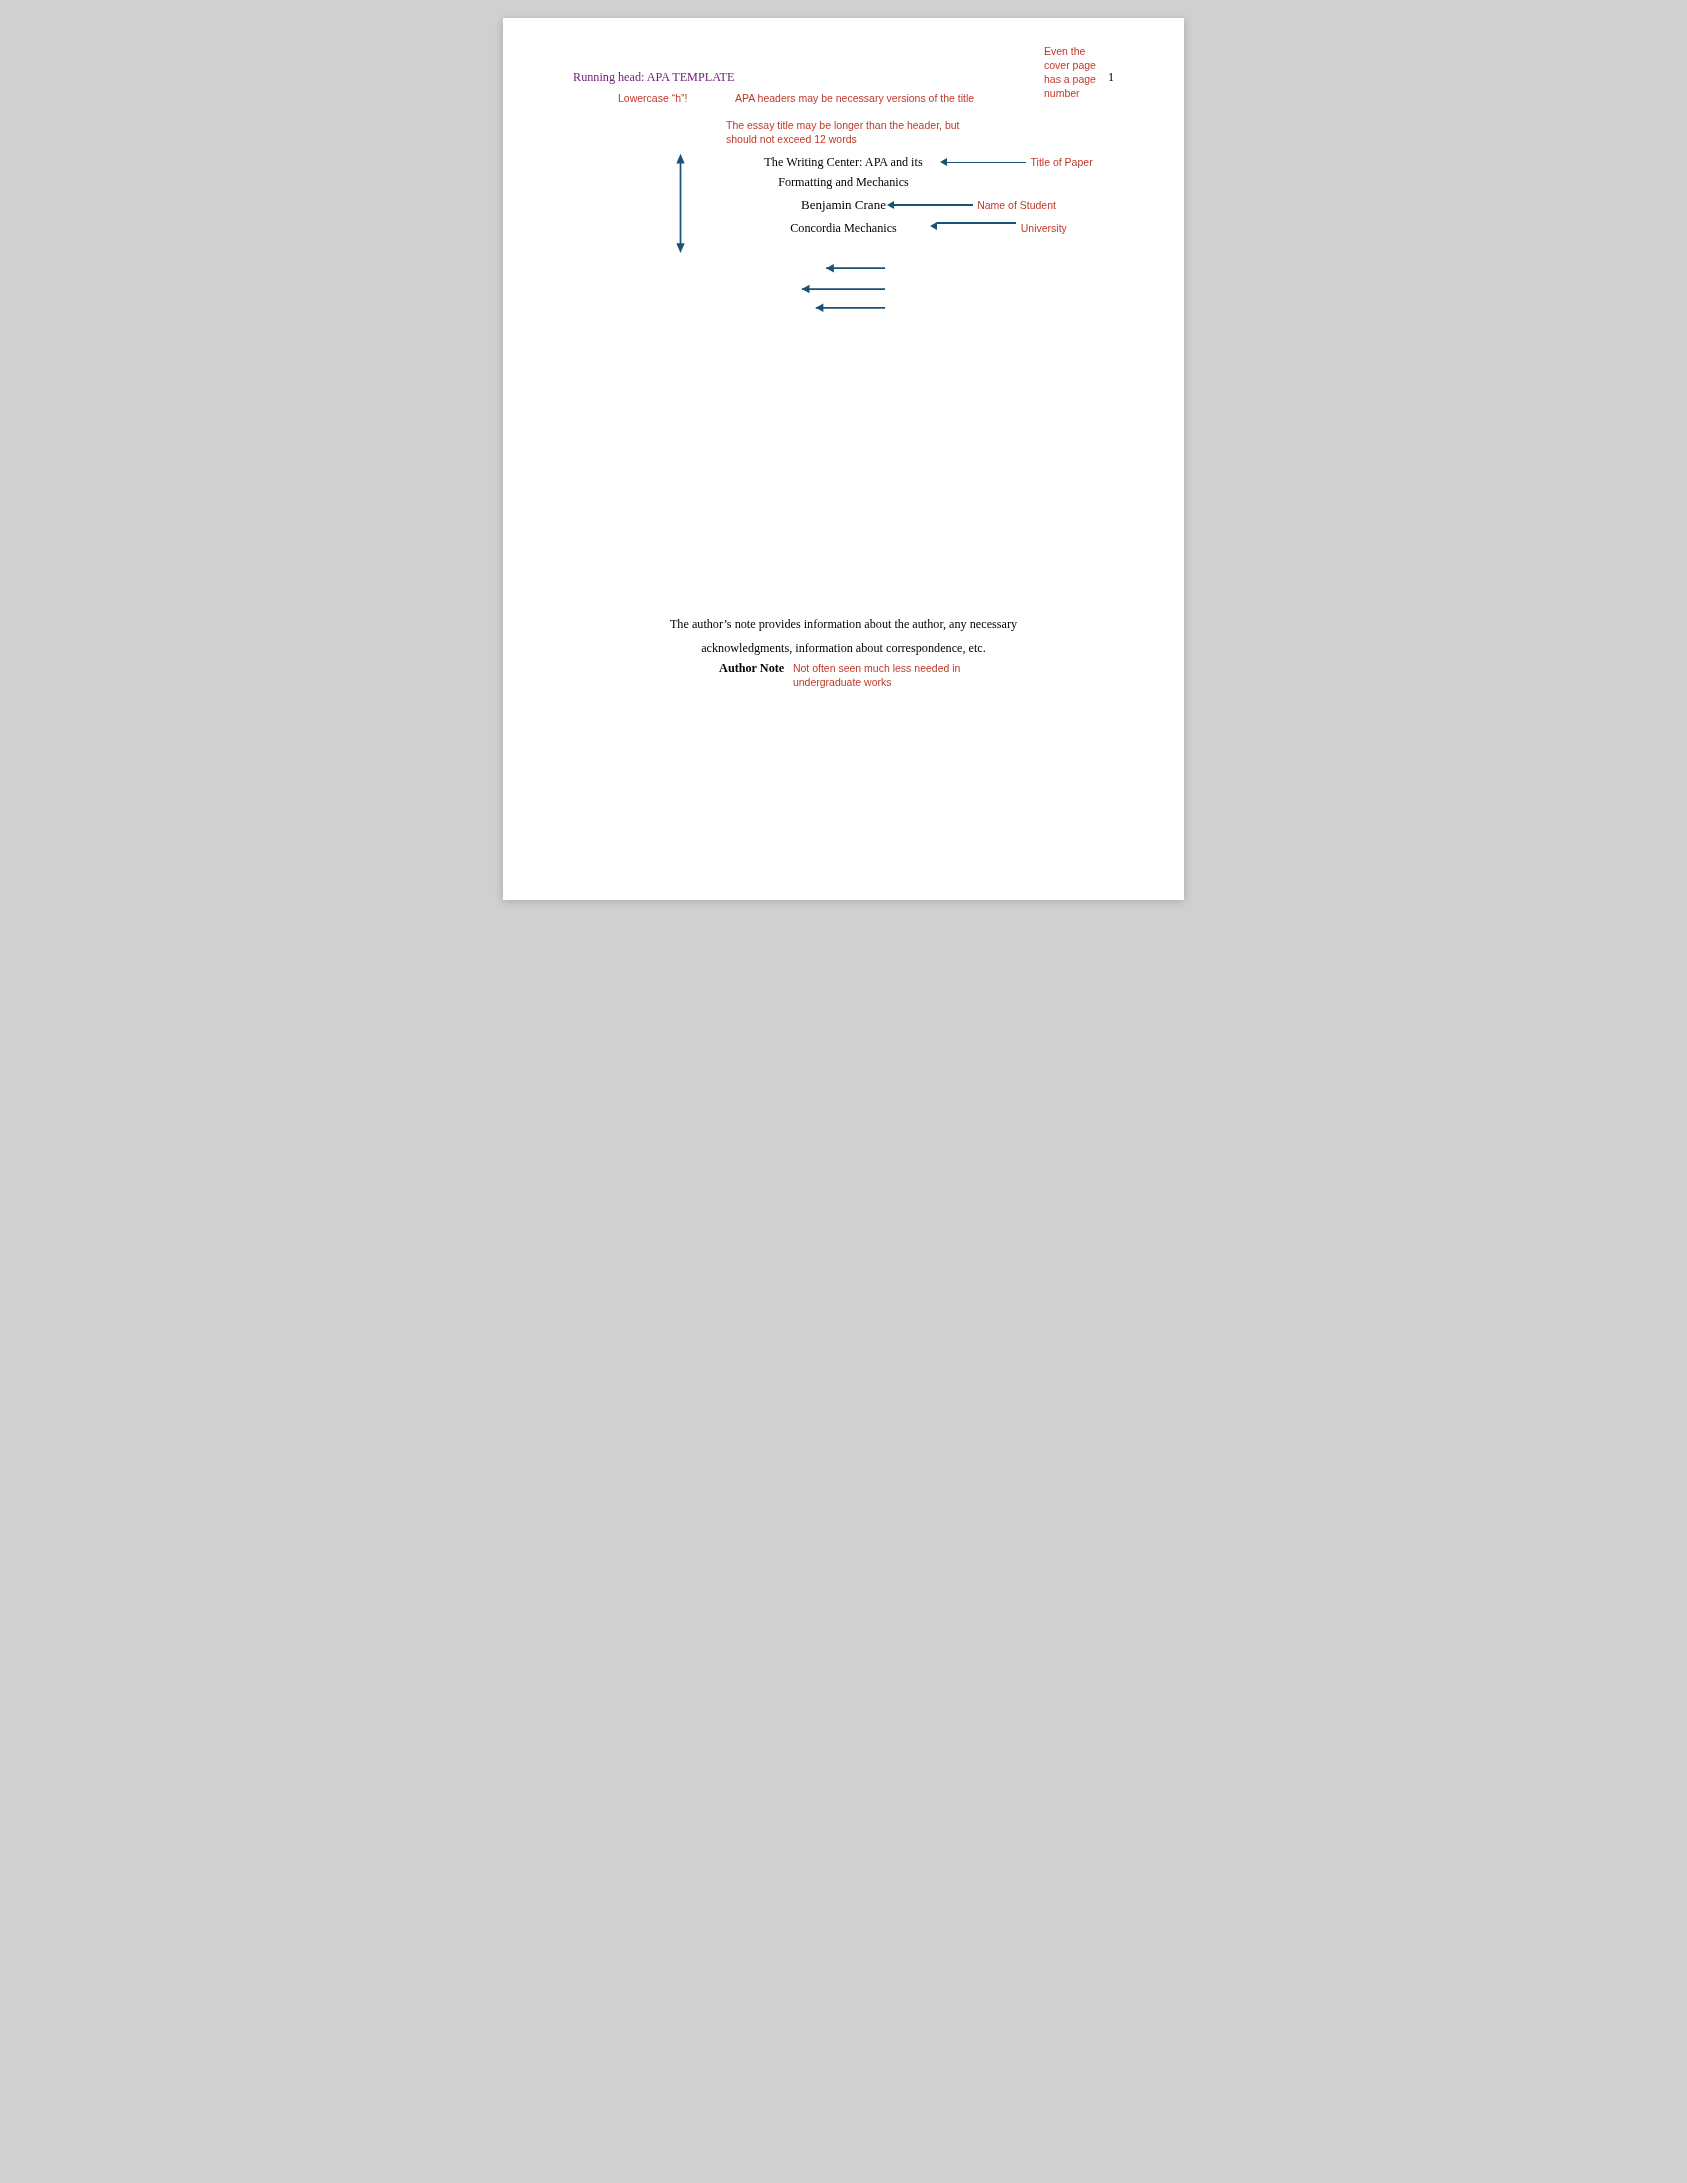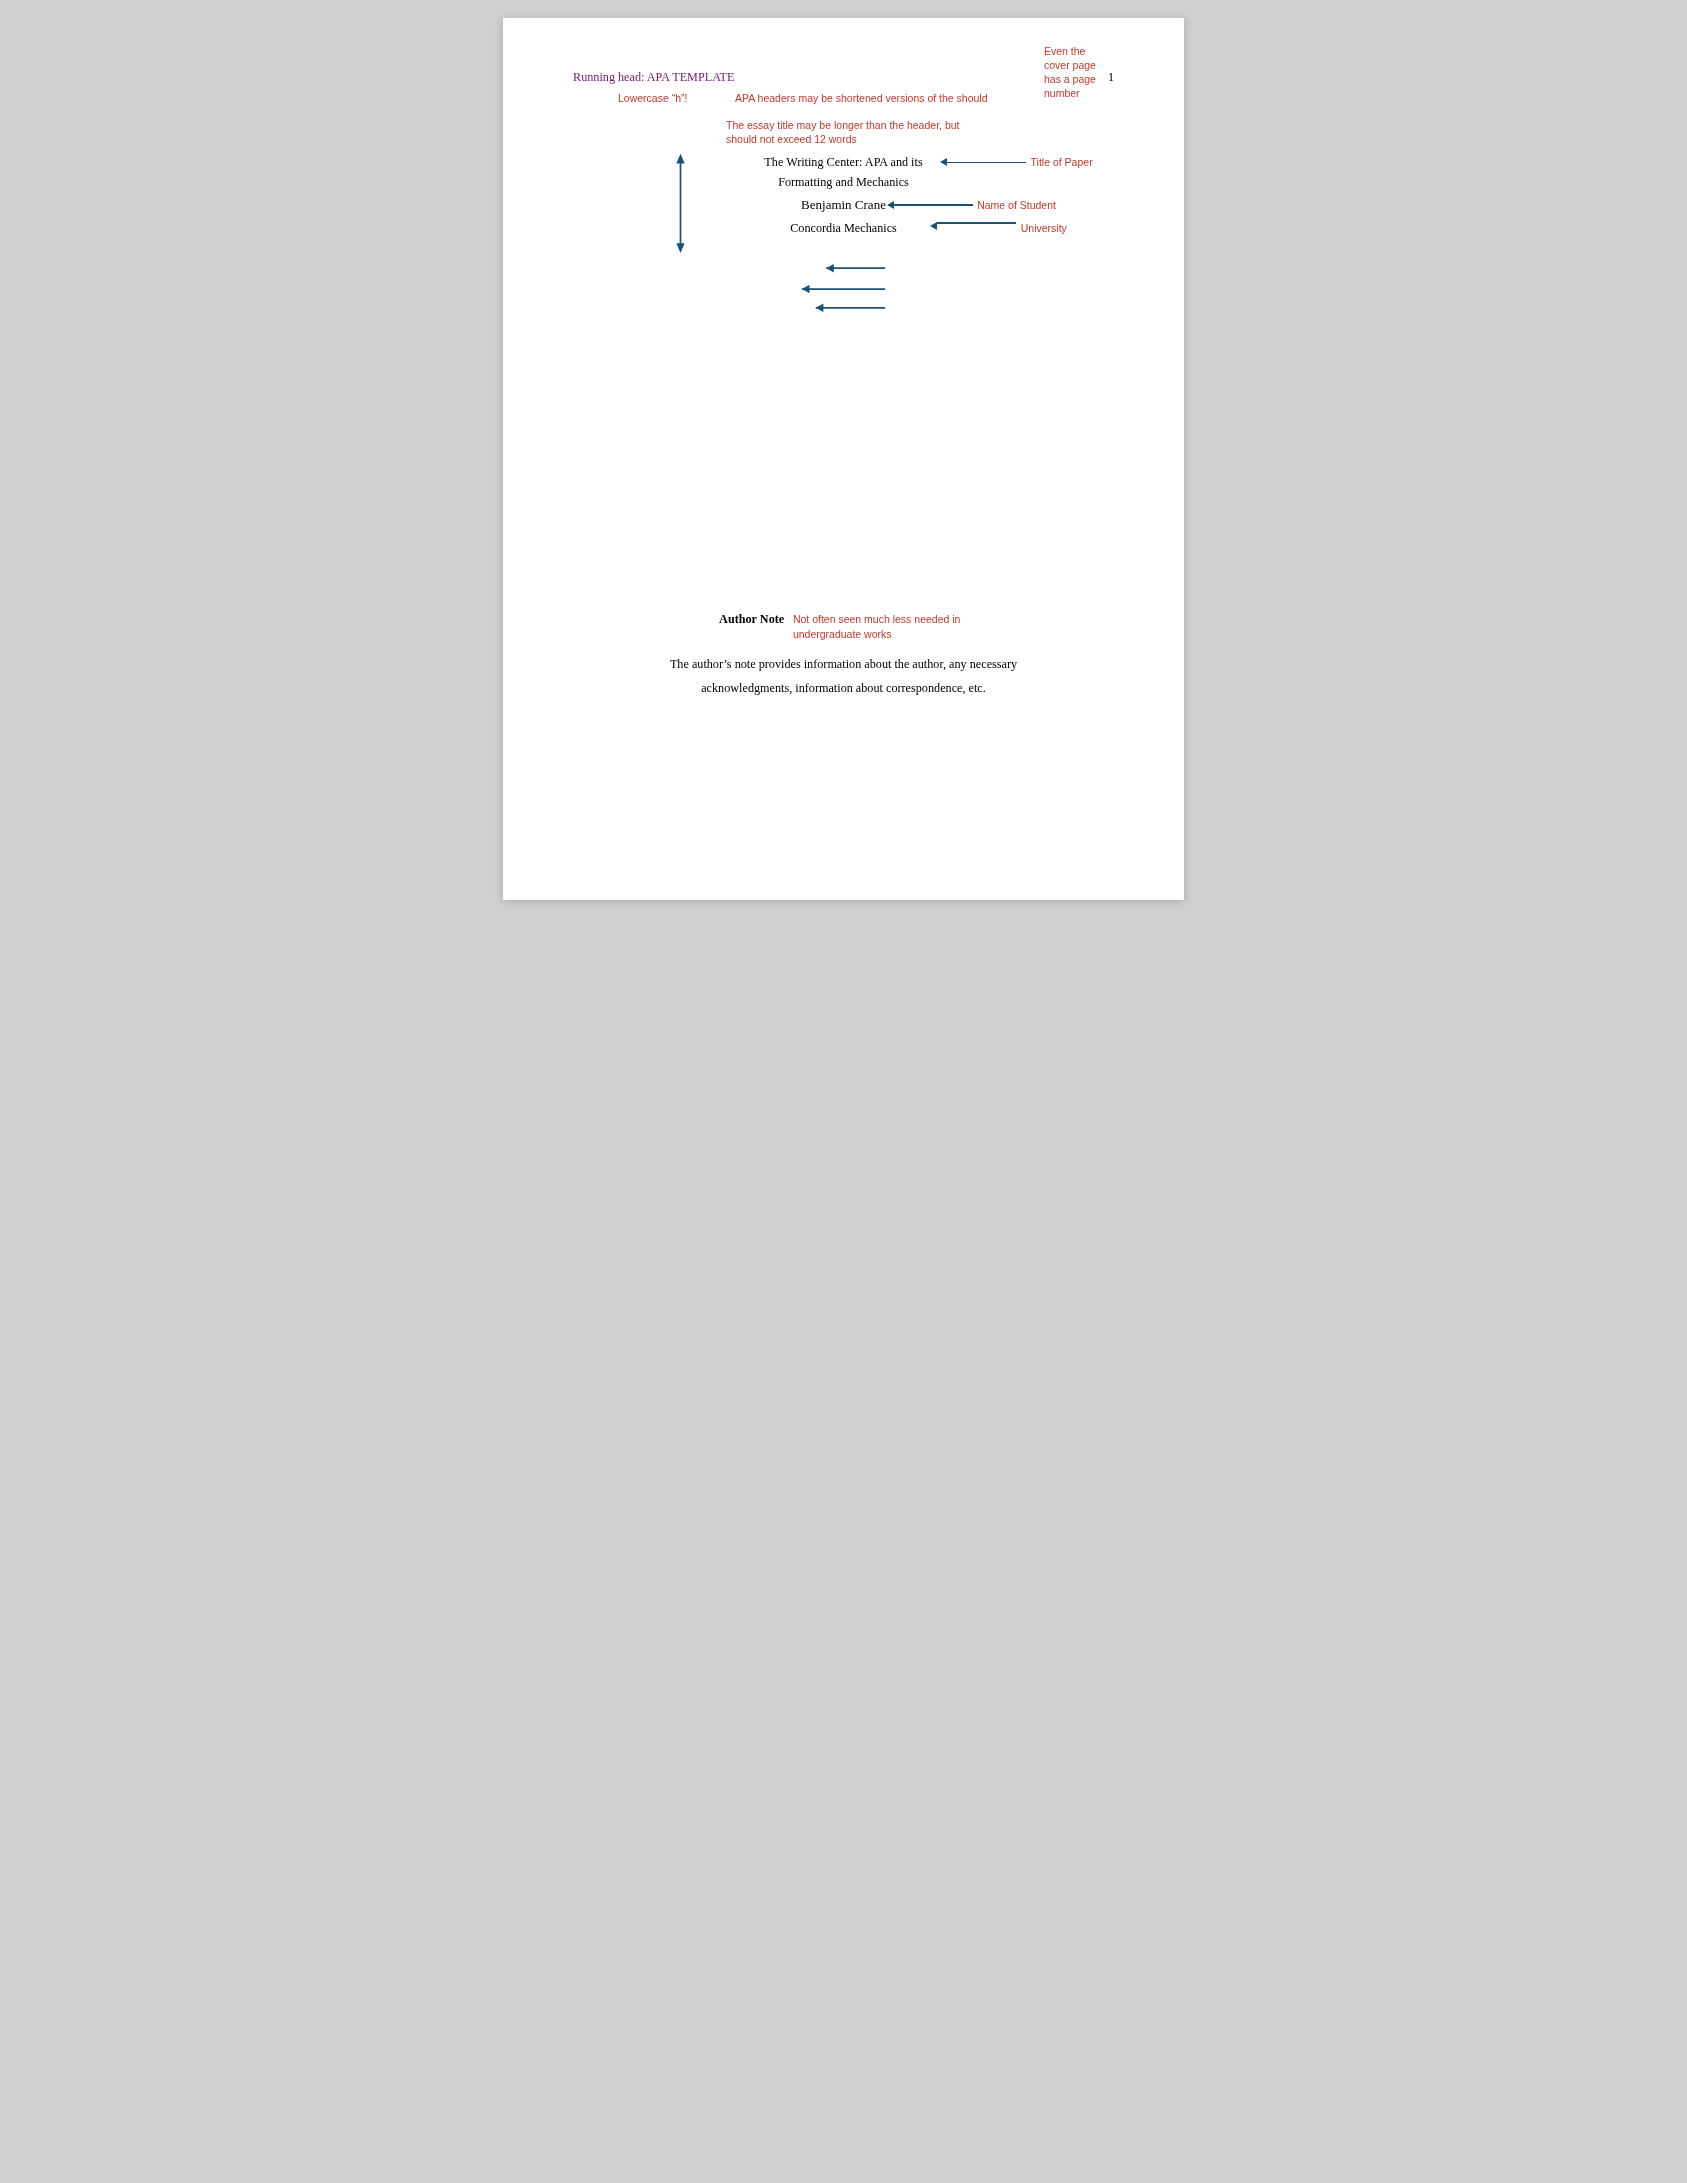--- a/index.html
+++ b/index.html
@@ -97,21 +97,21 @@
 
 <div class="page">
 
   <div class="page-header">
     <span class="running-head-text">Running head: APA TEMPLATE</span>
     <span class="page-number">1</span>
   </div>
 
   <div style="position:relative; height: 17.5px; margin-top: 1.7px;">
     <span class="red-annotation" style="position:absolute; left: 45px; top: 0;">Lowercase “h”!</span>
-    <span class="red-annotation" style="position:absolute; left: 162px; top: 0;">APA headers may be shortened versions of the should</span>
+    <span class="red-annotation" style="position:absolute; left: 162px; top: 0;">APA headers may be necessary versions of the title</span>
     <span class="red-annotation" style="position:absolute; right: 0px; top: -48px; width: 70px; line-height:1.35;">Even the cover page has a page number</span>
   </div>
 
   <div class="main-content-area" style="position:relative; margin-top: 8.7px;">
 
     <svg class="svg-overlay" viewBox="0 0 780 400" style="position:absolute; top:0; left:0; width:100%; height:349px;">
 
       <line x1="155" y1="8" x2="155" y2="135" stroke="#1a5276" stroke-width="2.5"></line>
 
       <polygon points="155,0 149,14 161,14" fill="#1a5276"></polygon>
@@ -166,24 +166,24 @@
           <div style="width:0;height:0;border-top:4.4px solid transparent;border-bottom:4.4px solid transparent;border-right:7.9px solid #1a5276;"></div>
           <div style="width:79px;height:1.7px;background:#1a5276;"></div>
           <span class="red-annotation" style="margin-left:4.4px; white-space:nowrap;">University</span>
         </div>
       </div>
     </div>
 
   </div>
 
   <div style="margin-top: 376px;">
+    <div style="text-align:center; margin-top:10.5px; font-size:12.2px; font-family:'Times New Roman',Times,serif; line-height:2;">
+      <div>The author’s note provides information about the author, any necessary</div>
+      <div>acknowledgments, information about correspondence, etc.</div>
+    </div>
     <div style="display:flex; align-items:flex-start; justify-content:center; gap:8.7px;">
       <span style="font-size:12.2px; font-family:'Times New Roman',Times,serif; font-weight:bold;">Author Note</span>
       <span class="red-annotation" style="line-height:1.4; max-width:175px;">Not often seen much less needed in undergraduate works</span>
-    </div>
-    <div style="text-align:center; margin-top:10.5px; font-size:12.2px; font-family:'Times New Roman',Times,serif; line-height:2;">
-      <div>The author’s note provides information about the author, any necessary</div>
-      <div>acknowledgments, information about correspondence, etc.</div>
     </div>
   </div>
 
 </div>
 
 
 </body></html>

